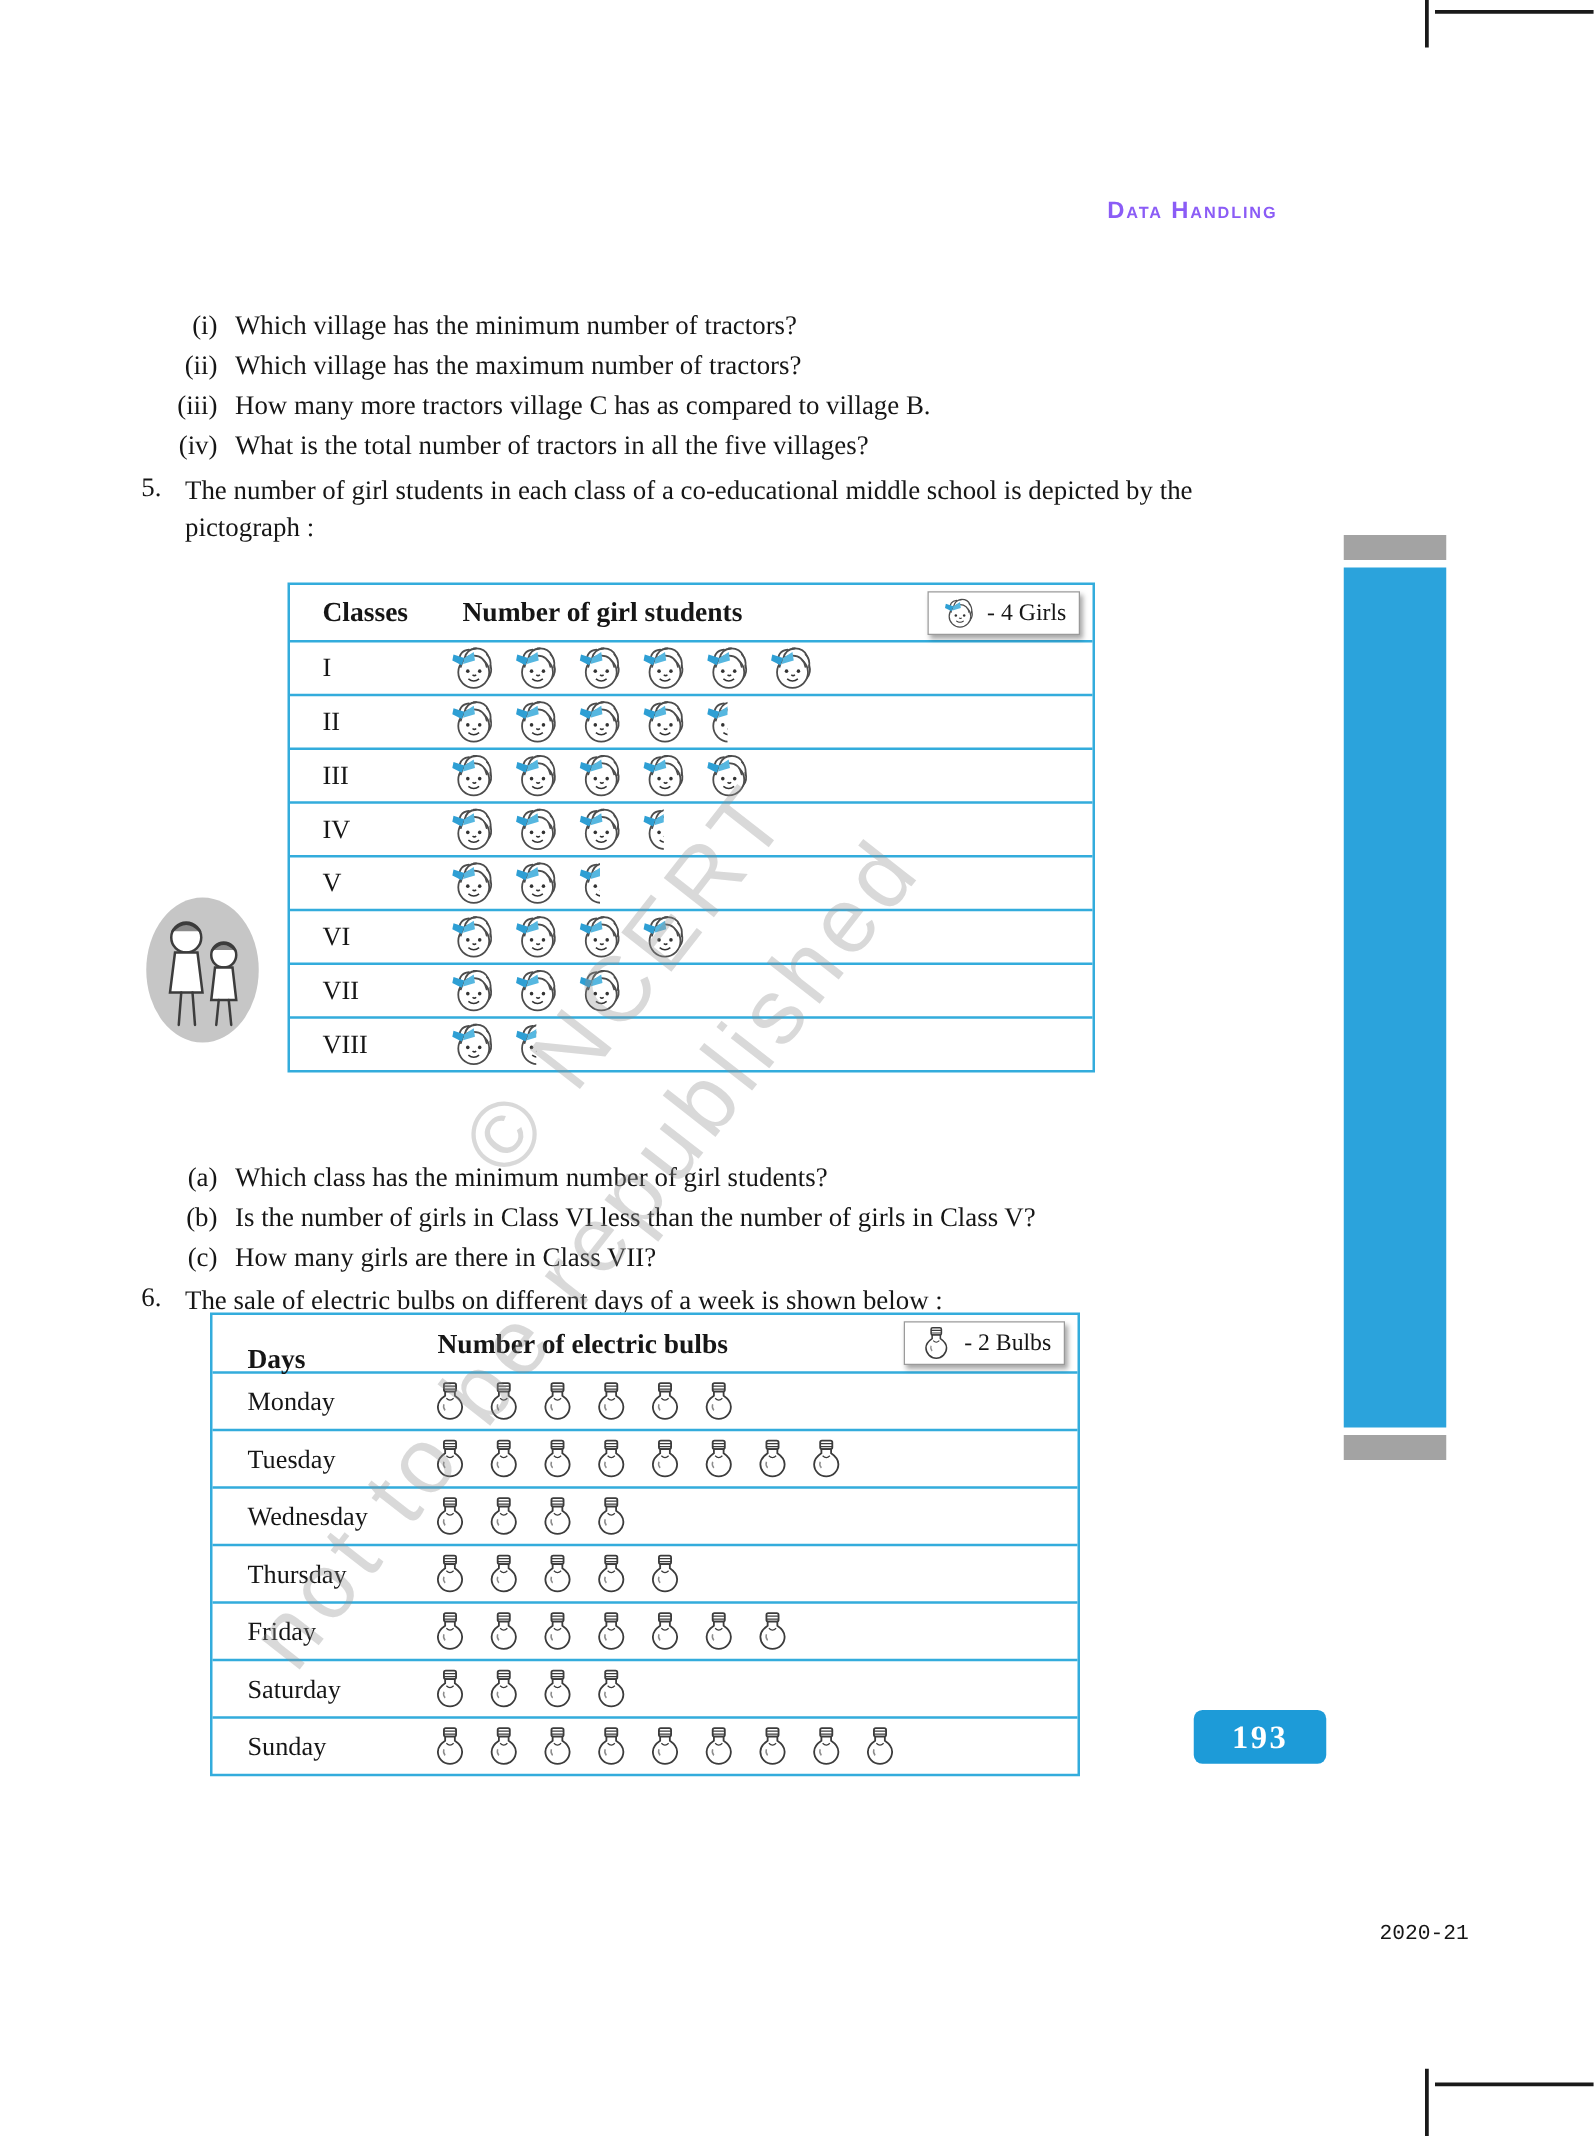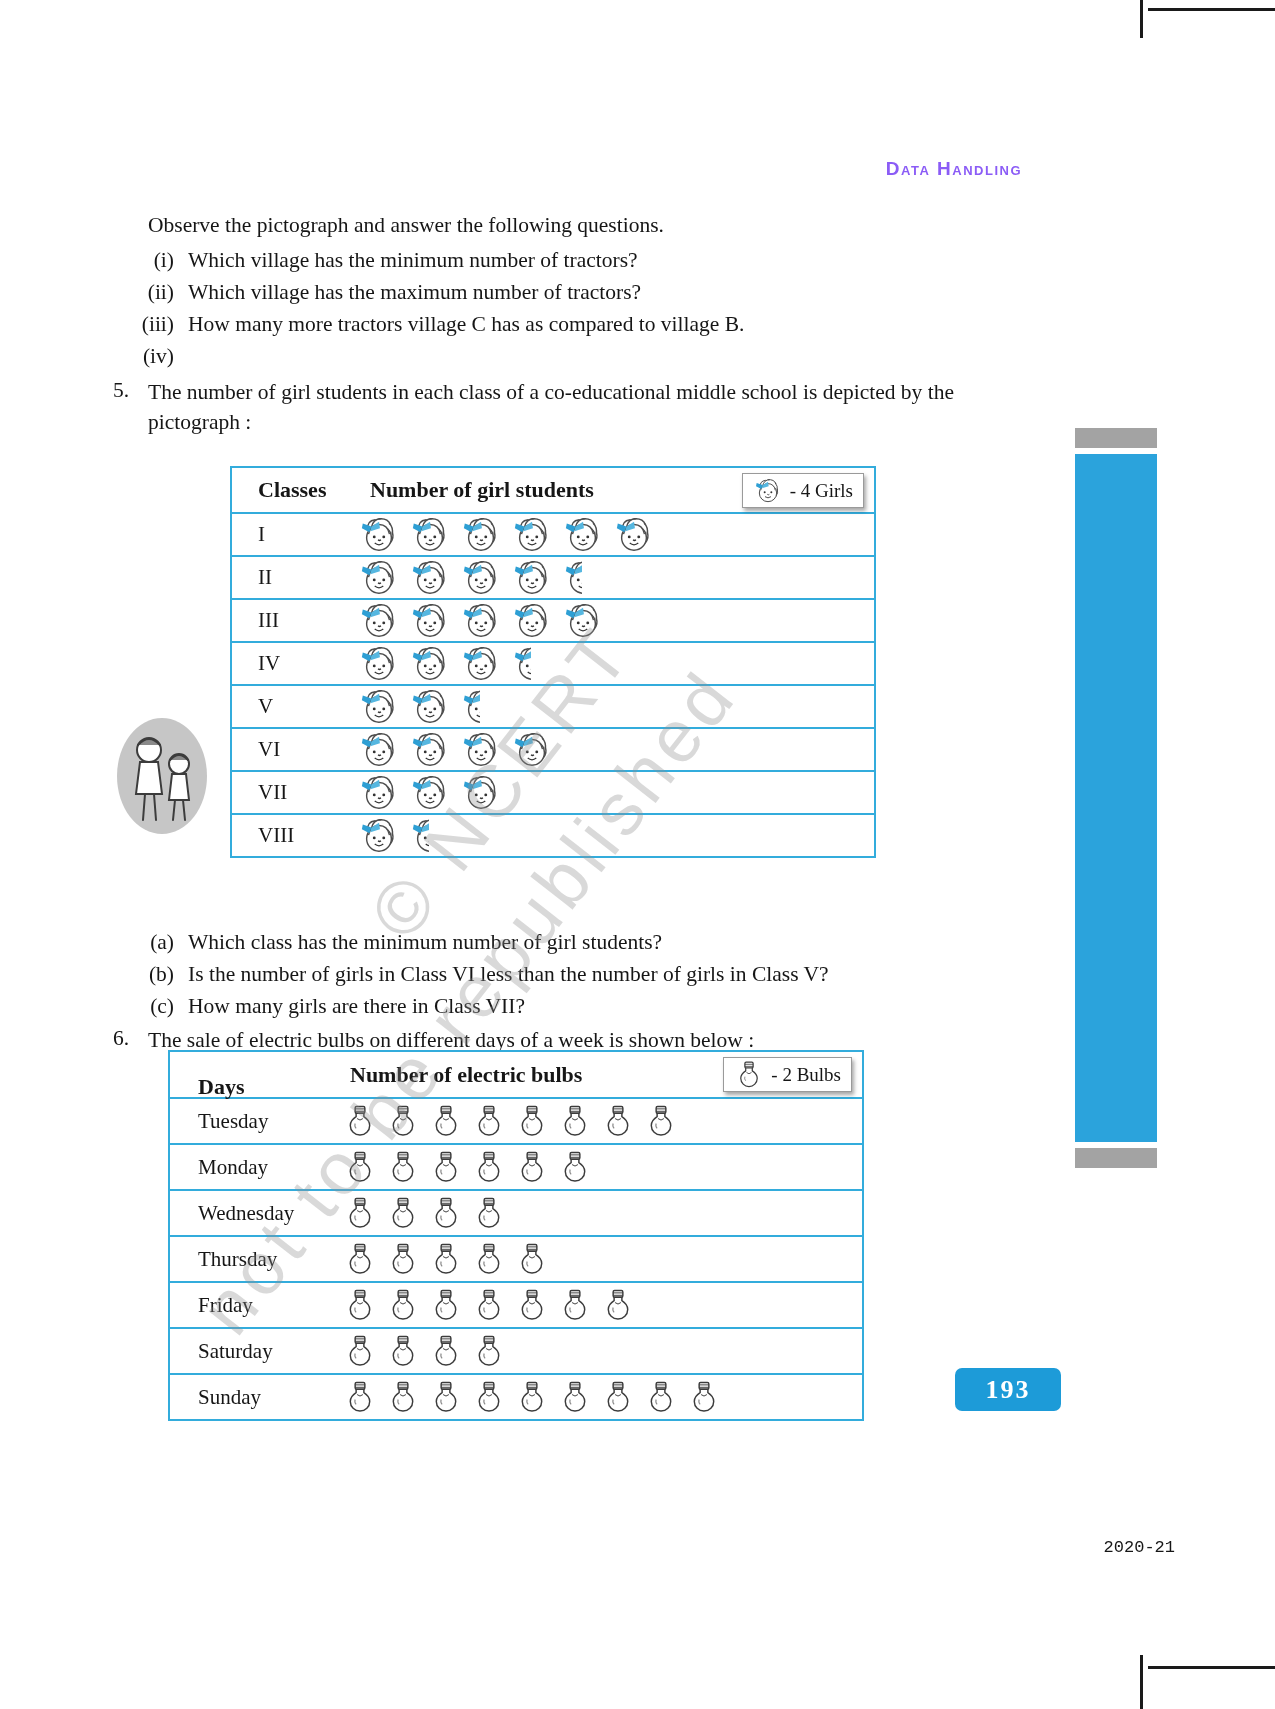--- a/index.html
+++ b/index.html
@@ -89,36 +89,36 @@
   <div class="mark" style="left:1140px;top:0;width:3px;height:38px;"></div>
   <div class="mark" style="left:1148px;top:8px;width:127px;height:3px;"></div>
   <div class="mark" style="left:1140px;top:1655px;width:3px;height:54px;"></div>
   <div class="mark" style="left:1148px;top:1666px;width:127px;height:3px;"></div>
 
   <div class="wm wm1">© NCERT</div>
   <div class="wm wm2">not to be republished</div>
 
   <div class="runhead">Data Handling</div>
 
-  <div class="para" style="top:213px;">Observe the pictograph and answer the following questions.</div>
 
   <div class="qline" style="top:248px;">
     <span class="qnum">(i)</span>
     <span class="qtext">Which village has the minimum number of tractors?</span>
   </div>
   <div class="qline" style="top:280px;">
     <span class="qnum">(ii)</span>
     <span class="qtext">Which village has the maximum number of tractors?</span>
   </div>
   <div class="qline" style="top:312px;">
     <span class="qnum">(iii)</span>
     <span class="qtext">How many more tractors village C has as compared to village B.</span>
   </div>
   <div class="qline" style="top:344px;">
     <span class="qnum">(iv)</span>
+    <span class="qtext">What is the total number of tractors in all the five villages?</span>
   </div>
 
   <div class="item" style="top:378px;">
     <span class="inum">5.</span>
     <span class="itext">The number of girl students in each class of a co-educational middle school is depicted by the pictograph :</span>
   </div>
 
   <div class="illus">
     <svg viewBox="0 0 100 132" width="100" height="132">
       <ellipse cx="50" cy="64" rx="45" ry="58" fill="#c6c6c6"></ellipse>
@@ -776,91 +776,91 @@
               <line x1="10" y1="4" x2="20" y2="4" stroke="#3c3c3c" stroke-width="1"></line>
               <line x1="10" y1="6.5" x2="20" y2="6.5" stroke="#3c3c3c" stroke-width="1"></line>
               <path d="M11 8.5 L11 12 Q5 16 5 21 a10 10 0 0 0 20 0 Q25 16 19 12 L19 8.5 Z" fill="#fff" stroke="#3c3c3c" stroke-width="1.5"></path>
               <path d="M12 14 q3 3 6 0" fill="none" stroke="#3c3c3c" stroke-width="1"></path>
               <path d="M10 19 q-1 3 1 5" fill="none" stroke="#8c8c8c" stroke-width="1.2"></path>
             </svg></span>
         <span>- 2 Bulbs</span>
       </span>
     </div>
     <div class="p-row">
+      <span class="p-label">Monday</span>
+      <span class="p-icons">
+          <span class="ic"><svg viewBox="0 0 30 34">
+              <rect x="10" y="1.5" width="10" height="7" rx="1.5" fill="#fff" stroke="#3c3c3c" stroke-width="1.5"></rect>
+              <line x1="10" y1="4" x2="20" y2="4" stroke="#3c3c3c" stroke-width="1"></line>
+              <line x1="10" y1="6.5" x2="20" y2="6.5" stroke="#3c3c3c" stroke-width="1"></line>
+              <path d="M11 8.5 L11 12 Q5 16 5 21 a10 10 0 0 0 20 0 Q25 16 19 12 L19 8.5 Z" fill="#fff" stroke="#3c3c3c" stroke-width="1.5"></path>
+              <path d="M12 14 q3 3 6 0" fill="none" stroke="#3c3c3c" stroke-width="1"></path>
+              <path d="M10 19 q-1 3 1 5" fill="none" stroke="#8c8c8c" stroke-width="1.2"></path>
+            </svg></span>
+          <span class="ic"><svg viewBox="0 0 30 34">
+              <rect x="10" y="1.5" width="10" height="7" rx="1.5" fill="#fff" stroke="#3c3c3c" stroke-width="1.5"></rect>
+              <line x1="10" y1="4" x2="20" y2="4" stroke="#3c3c3c" stroke-width="1"></line>
+              <line x1="10" y1="6.5" x2="20" y2="6.5" stroke="#3c3c3c" stroke-width="1"></line>
+              <path d="M11 8.5 L11 12 Q5 16 5 21 a10 10 0 0 0 20 0 Q25 16 19 12 L19 8.5 Z" fill="#fff" stroke="#3c3c3c" stroke-width="1.5"></path>
+              <path d="M12 14 q3 3 6 0" fill="none" stroke="#3c3c3c" stroke-width="1"></path>
+              <path d="M10 19 q-1 3 1 5" fill="none" stroke="#8c8c8c" stroke-width="1.2"></path>
+            </svg></span>
+          <span class="ic"><svg viewBox="0 0 30 34">
+              <rect x="10" y="1.5" width="10" height="7" rx="1.5" fill="#fff" stroke="#3c3c3c" stroke-width="1.5"></rect>
+              <line x1="10" y1="4" x2="20" y2="4" stroke="#3c3c3c" stroke-width="1"></line>
+              <line x1="10" y1="6.5" x2="20" y2="6.5" stroke="#3c3c3c" stroke-width="1"></line>
+              <path d="M11 8.5 L11 12 Q5 16 5 21 a10 10 0 0 0 20 0 Q25 16 19 12 L19 8.5 Z" fill="#fff" stroke="#3c3c3c" stroke-width="1.5"></path>
+              <path d="M12 14 q3 3 6 0" fill="none" stroke="#3c3c3c" stroke-width="1"></path>
+              <path d="M10 19 q-1 3 1 5" fill="none" stroke="#8c8c8c" stroke-width="1.2"></path>
+            </svg></span>
+          <span class="ic"><svg viewBox="0 0 30 34">
+              <rect x="10" y="1.5" width="10" height="7" rx="1.5" fill="#fff" stroke="#3c3c3c" stroke-width="1.5"></rect>
+              <line x1="10" y1="4" x2="20" y2="4" stroke="#3c3c3c" stroke-width="1"></line>
+              <line x1="10" y1="6.5" x2="20" y2="6.5" stroke="#3c3c3c" stroke-width="1"></line>
+              <path d="M11 8.5 L11 12 Q5 16 5 21 a10 10 0 0 0 20 0 Q25 16 19 12 L19 8.5 Z" fill="#fff" stroke="#3c3c3c" stroke-width="1.5"></path>
+              <path d="M12 14 q3 3 6 0" fill="none" stroke="#3c3c3c" stroke-width="1"></path>
+              <path d="M10 19 q-1 3 1 5" fill="none" stroke="#8c8c8c" stroke-width="1.2"></path>
+            </svg></span>
+          <span class="ic"><svg viewBox="0 0 30 34">
+              <rect x="10" y="1.5" width="10" height="7" rx="1.5" fill="#fff" stroke="#3c3c3c" stroke-width="1.5"></rect>
+              <line x1="10" y1="4" x2="20" y2="4" stroke="#3c3c3c" stroke-width="1"></line>
+              <line x1="10" y1="6.5" x2="20" y2="6.5" stroke="#3c3c3c" stroke-width="1"></line>
+              <path d="M11 8.5 L11 12 Q5 16 5 21 a10 10 0 0 0 20 0 Q25 16 19 12 L19 8.5 Z" fill="#fff" stroke="#3c3c3c" stroke-width="1.5"></path>
+              <path d="M12 14 q3 3 6 0" fill="none" stroke="#3c3c3c" stroke-width="1"></path>
+              <path d="M10 19 q-1 3 1 5" fill="none" stroke="#8c8c8c" stroke-width="1.2"></path>
+            </svg></span>
+          <span class="ic"><svg viewBox="0 0 30 34">
+              <rect x="10" y="1.5" width="10" height="7" rx="1.5" fill="#fff" stroke="#3c3c3c" stroke-width="1.5"></rect>
+              <line x1="10" y1="4" x2="20" y2="4" stroke="#3c3c3c" stroke-width="1"></line>
+              <line x1="10" y1="6.5" x2="20" y2="6.5" stroke="#3c3c3c" stroke-width="1"></line>
+              <path d="M11 8.5 L11 12 Q5 16 5 21 a10 10 0 0 0 20 0 Q25 16 19 12 L19 8.5 Z" fill="#fff" stroke="#3c3c3c" stroke-width="1.5"></path>
+              <path d="M12 14 q3 3 6 0" fill="none" stroke="#3c3c3c" stroke-width="1"></path>
+              <path d="M10 19 q-1 3 1 5" fill="none" stroke="#8c8c8c" stroke-width="1.2"></path>
+            </svg></span>
+        </span>
+    </div>
+    <div class="p-row">
       <span class="p-label">Tuesday</span>
       <span class="p-icons">
           <span class="ic"><svg viewBox="0 0 30 34">
               <rect x="10" y="1.5" width="10" height="7" rx="1.5" fill="#fff" stroke="#3c3c3c" stroke-width="1.5"></rect>
               <line x1="10" y1="4" x2="20" y2="4" stroke="#3c3c3c" stroke-width="1"></line>
               <line x1="10" y1="6.5" x2="20" y2="6.5" stroke="#3c3c3c" stroke-width="1"></line>
               <path d="M11 8.5 L11 12 Q5 16 5 21 a10 10 0 0 0 20 0 Q25 16 19 12 L19 8.5 Z" fill="#fff" stroke="#3c3c3c" stroke-width="1.5"></path>
               <path d="M12 14 q3 3 6 0" fill="none" stroke="#3c3c3c" stroke-width="1"></path>
               <path d="M10 19 q-1 3 1 5" fill="none" stroke="#8c8c8c" stroke-width="1.2"></path>
             </svg></span>
           <span class="ic"><svg viewBox="0 0 30 34">
               <rect x="10" y="1.5" width="10" height="7" rx="1.5" fill="#fff" stroke="#3c3c3c" stroke-width="1.5"></rect>
               <line x1="10" y1="4" x2="20" y2="4" stroke="#3c3c3c" stroke-width="1"></line>
               <line x1="10" y1="6.5" x2="20" y2="6.5" stroke="#3c3c3c" stroke-width="1"></line>
               <path d="M11 8.5 L11 12 Q5 16 5 21 a10 10 0 0 0 20 0 Q25 16 19 12 L19 8.5 Z" fill="#fff" stroke="#3c3c3c" stroke-width="1.5"></path>
               <path d="M12 14 q3 3 6 0" fill="none" stroke="#3c3c3c" stroke-width="1"></path>
               <path d="M10 19 q-1 3 1 5" fill="none" stroke="#8c8c8c" stroke-width="1.2"></path>
             </svg></span>
-          <span class="ic"><svg viewBox="0 0 30 34">
-              <rect x="10" y="1.5" width="10" height="7" rx="1.5" fill="#fff" stroke="#3c3c3c" stroke-width="1.5"></rect>
-              <line x1="10" y1="4" x2="20" y2="4" stroke="#3c3c3c" stroke-width="1"></line>
-              <line x1="10" y1="6.5" x2="20" y2="6.5" stroke="#3c3c3c" stroke-width="1"></line>
-              <path d="M11 8.5 L11 12 Q5 16 5 21 a10 10 0 0 0 20 0 Q25 16 19 12 L19 8.5 Z" fill="#fff" stroke="#3c3c3c" stroke-width="1.5"></path>
-              <path d="M12 14 q3 3 6 0" fill="none" stroke="#3c3c3c" stroke-width="1"></path>
-              <path d="M10 19 q-1 3 1 5" fill="none" stroke="#8c8c8c" stroke-width="1.2"></path>
-            </svg></span>
-          <span class="ic"><svg viewBox="0 0 30 34">
-              <rect x="10" y="1.5" width="10" height="7" rx="1.5" fill="#fff" stroke="#3c3c3c" stroke-width="1.5"></rect>
-              <line x1="10" y1="4" x2="20" y2="4" stroke="#3c3c3c" stroke-width="1"></line>
-              <line x1="10" y1="6.5" x2="20" y2="6.5" stroke="#3c3c3c" stroke-width="1"></line>
-              <path d="M11 8.5 L11 12 Q5 16 5 21 a10 10 0 0 0 20 0 Q25 16 19 12 L19 8.5 Z" fill="#fff" stroke="#3c3c3c" stroke-width="1.5"></path>
-              <path d="M12 14 q3 3 6 0" fill="none" stroke="#3c3c3c" stroke-width="1"></path>
-              <path d="M10 19 q-1 3 1 5" fill="none" stroke="#8c8c8c" stroke-width="1.2"></path>
-            </svg></span>
-          <span class="ic"><svg viewBox="0 0 30 34">
-              <rect x="10" y="1.5" width="10" height="7" rx="1.5" fill="#fff" stroke="#3c3c3c" stroke-width="1.5"></rect>
-              <line x1="10" y1="4" x2="20" y2="4" stroke="#3c3c3c" stroke-width="1"></line>
-              <line x1="10" y1="6.5" x2="20" y2="6.5" stroke="#3c3c3c" stroke-width="1"></line>
-              <path d="M11 8.5 L11 12 Q5 16 5 21 a10 10 0 0 0 20 0 Q25 16 19 12 L19 8.5 Z" fill="#fff" stroke="#3c3c3c" stroke-width="1.5"></path>
-              <path d="M12 14 q3 3 6 0" fill="none" stroke="#3c3c3c" stroke-width="1"></path>
-              <path d="M10 19 q-1 3 1 5" fill="none" stroke="#8c8c8c" stroke-width="1.2"></path>
-            </svg></span>
-          <span class="ic"><svg viewBox="0 0 30 34">
-              <rect x="10" y="1.5" width="10" height="7" rx="1.5" fill="#fff" stroke="#3c3c3c" stroke-width="1.5"></rect>
-              <line x1="10" y1="4" x2="20" y2="4" stroke="#3c3c3c" stroke-width="1"></line>
-              <line x1="10" y1="6.5" x2="20" y2="6.5" stroke="#3c3c3c" stroke-width="1"></line>
-              <path d="M11 8.5 L11 12 Q5 16 5 21 a10 10 0 0 0 20 0 Q25 16 19 12 L19 8.5 Z" fill="#fff" stroke="#3c3c3c" stroke-width="1.5"></path>
-              <path d="M12 14 q3 3 6 0" fill="none" stroke="#3c3c3c" stroke-width="1"></path>
-              <path d="M10 19 q-1 3 1 5" fill="none" stroke="#8c8c8c" stroke-width="1.2"></path>
-            </svg></span>
-          <span class="ic"><svg viewBox="0 0 30 34">
-              <rect x="10" y="1.5" width="10" height="7" rx="1.5" fill="#fff" stroke="#3c3c3c" stroke-width="1.5"></rect>
-              <line x1="10" y1="4" x2="20" y2="4" stroke="#3c3c3c" stroke-width="1"></line>
-              <line x1="10" y1="6.5" x2="20" y2="6.5" stroke="#3c3c3c" stroke-width="1"></line>
-              <path d="M11 8.5 L11 12 Q5 16 5 21 a10 10 0 0 0 20 0 Q25 16 19 12 L19 8.5 Z" fill="#fff" stroke="#3c3c3c" stroke-width="1.5"></path>
-              <path d="M12 14 q3 3 6 0" fill="none" stroke="#3c3c3c" stroke-width="1"></path>
-              <path d="M10 19 q-1 3 1 5" fill="none" stroke="#8c8c8c" stroke-width="1.2"></path>
-            </svg></span>
-          <span class="ic"><svg viewBox="0 0 30 34">
-              <rect x="10" y="1.5" width="10" height="7" rx="1.5" fill="#fff" stroke="#3c3c3c" stroke-width="1.5"></rect>
-              <line x1="10" y1="4" x2="20" y2="4" stroke="#3c3c3c" stroke-width="1"></line>
-              <line x1="10" y1="6.5" x2="20" y2="6.5" stroke="#3c3c3c" stroke-width="1"></line>
-              <path d="M11 8.5 L11 12 Q5 16 5 21 a10 10 0 0 0 20 0 Q25 16 19 12 L19 8.5 Z" fill="#fff" stroke="#3c3c3c" stroke-width="1.5"></path>
-              <path d="M12 14 q3 3 6 0" fill="none" stroke="#3c3c3c" stroke-width="1"></path>
-              <path d="M10 19 q-1 3 1 5" fill="none" stroke="#8c8c8c" stroke-width="1.2"></path>
-            </svg></span>
-        </span>
-    </div>
-    <div class="p-row">
-      <span class="p-label">Monday</span>
-      <span class="p-icons">
           <span class="ic"><svg viewBox="0 0 30 34">
               <rect x="10" y="1.5" width="10" height="7" rx="1.5" fill="#fff" stroke="#3c3c3c" stroke-width="1.5"></rect>
               <line x1="10" y1="4" x2="20" y2="4" stroke="#3c3c3c" stroke-width="1"></line>
               <line x1="10" y1="6.5" x2="20" y2="6.5" stroke="#3c3c3c" stroke-width="1"></line>
               <path d="M11 8.5 L11 12 Q5 16 5 21 a10 10 0 0 0 20 0 Q25 16 19 12 L19 8.5 Z" fill="#fff" stroke="#3c3c3c" stroke-width="1.5"></path>
               <path d="M12 14 q3 3 6 0" fill="none" stroke="#3c3c3c" stroke-width="1"></path>
               <path d="M10 19 q-1 3 1 5" fill="none" stroke="#8c8c8c" stroke-width="1.2"></path>
             </svg></span>
           <span class="ic"><svg viewBox="0 0 30 34">
               <rect x="10" y="1.5" width="10" height="7" rx="1.5" fill="#fff" stroke="#3c3c3c" stroke-width="1.5"></rect>

